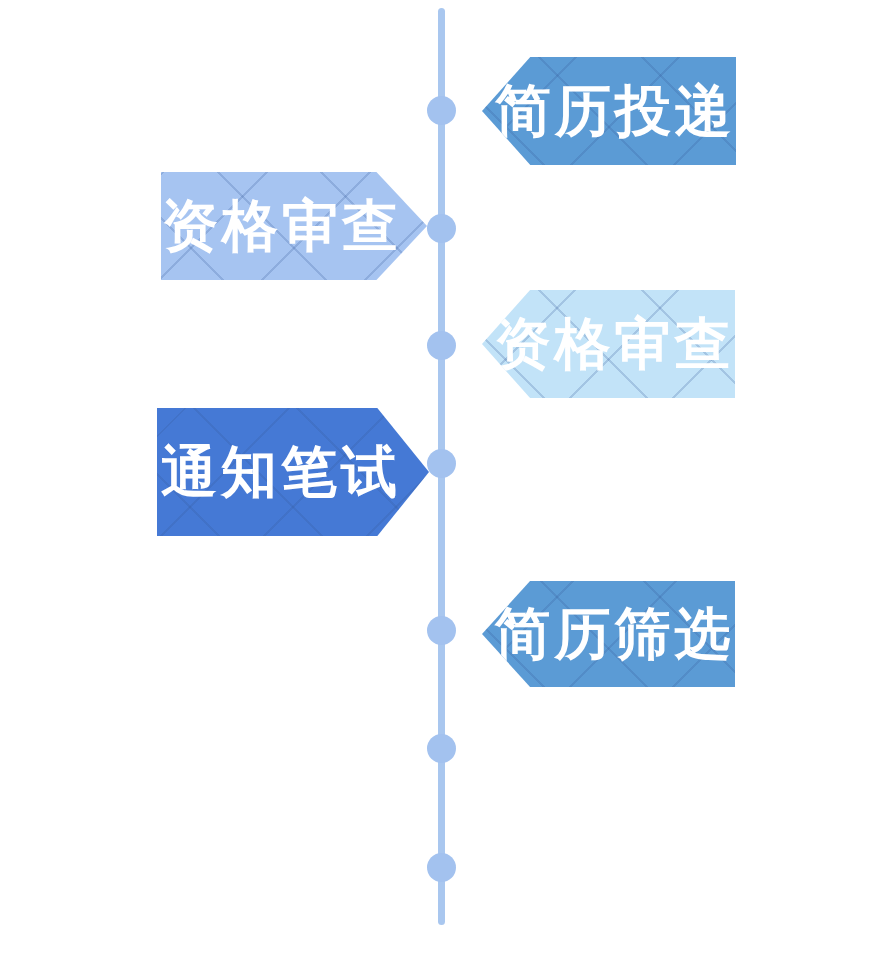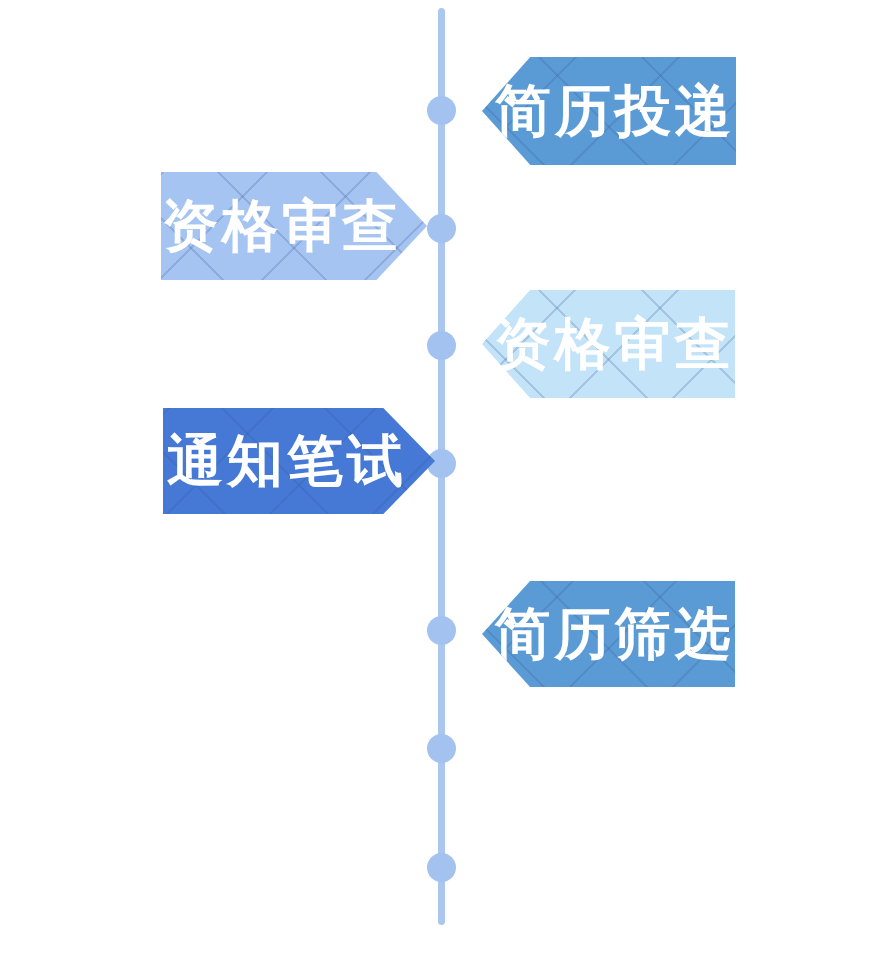--- a/index.html
+++ b/index.html
@@ -81,21 +81,21 @@
   
   .fill-medium     { background: var(--color-medium, #5b9bd5); }
   .fill-periwinkle { background: var(--color-periwinkle, #a6c4f1); }
   .fill-pale       { background: var(--color-pale, #c2e3f8); }
   .fill-royal      { background: var(--color-royal, #4579d5); }
 
   
   .step-1 { left: 482px; top: 57px;  width: 242px; height: 108px; }
   .step-2 { left: 161px; top: 172px; width: 242px; height: 108px; }
   .step-3 { left: 482px; top: 290px; width: 241px; height: 108px; }
-  .step-4 { left: 163px; top: 408px; width: 248px; height: 106px; }
+  .step-4 { left: 157px; top: 408px; width: 248px; height: 128px; }
   .step-5 { left: 482px; top: 581px; width: 241px; height: 106px; }
   .step-6 { left: 158px; top: 693px; width: 245px; height: 107px; }
   .step-7 { left: 482px; top: 814px; width: 241px; height: 109px; }
 </style>
 </head>
 <body>
 
 <div class="canvas">
 
   <div class="timeline-line"></div>

